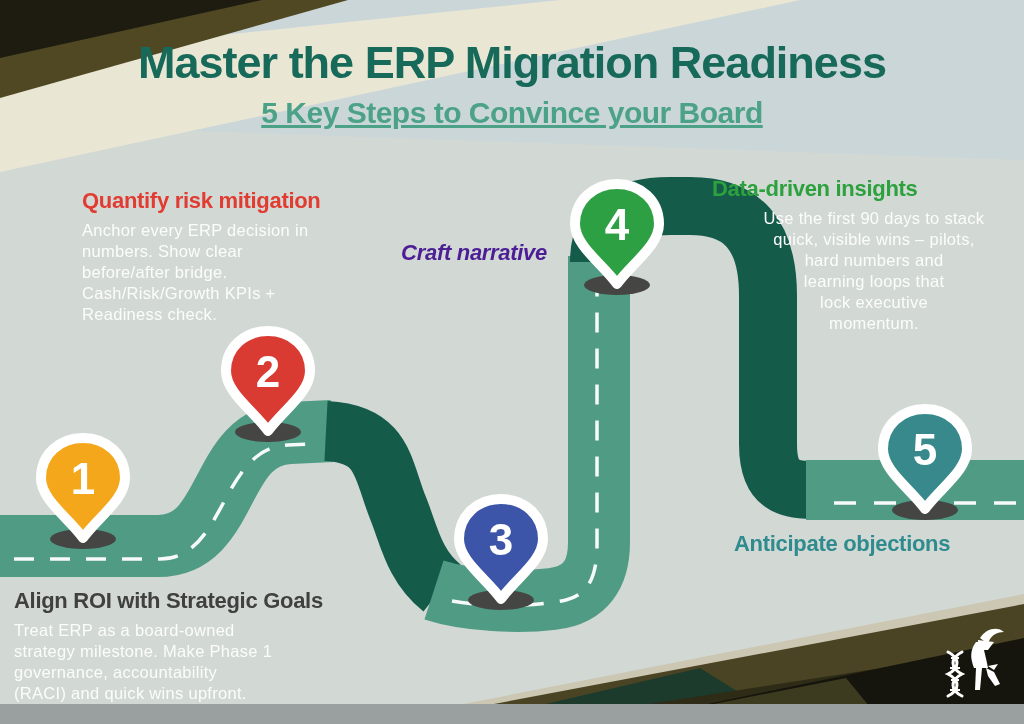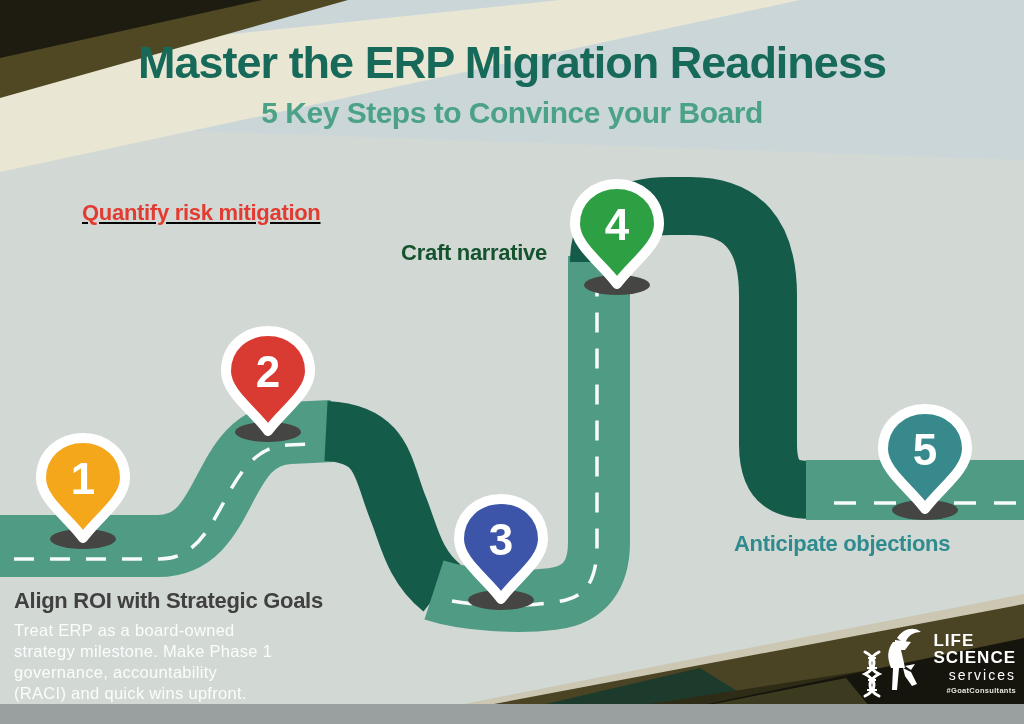--- a/index.html
+++ b/index.html
@@ -23,37 +23,38 @@
   .br-streak{position:absolute;inset:0;background:#3c3a1f;clip-path:polygon(612px 724px,846px 678px,884px 724px);}
   
   .header{position:absolute;top:38px;left:0;width:1024px;text-align:center;z-index:6;}
   .title{
     margin:0;font-size:45px;line-height:1.1;font-weight:bold;letter-spacing:-1px;
     color:#176a59;
   }
   .subtitle{
     margin:8px 0 0 0;font-size:30px;font-weight:bold;letter-spacing:-0.5px;
     color:#4ba287;
+    text-decoration:underline;
   }
   
   .road-svg{position:absolute;left:0;top:0;z-index:3;}
   
   .step-block{position:absolute;z-index:7;}
   .step-title{font-weight:bold;font-size:22px;letter-spacing:-0.3px;margin:0 0 6px 0;}
   .step-body{
     font-size:16.5px;line-height:21px;color:#fbfdfc;letter-spacing:0.3px;
     white-space:pre-line;font-weight:500;
   }
   .c-orange{color:#404040;}
   .c-red{color:#e23b31;}
-  .c-blue{color:#14532d;}
+  .c-blue{color:#4c1d95;font-style:italic;}
   .c-green{color:#2ca13d;}
   .c-teal{color:#2f8b8e;}
   .block-1{left:14px;top:588px;width:330px;}
-  .block-2{left:82px;top:200px;width:290px;text-decoration:underline;}
+  .block-2{left:82px;top:188px;width:290px;}
   .block-3{left:330px;top:240px;width:217px;text-align:right;}
   .block-4{left:712px;top:176px;width:300px;}
   .block-4 .step-body{text-align:center;padding-left:24px;}
   .block-5{left:734px;top:531px;width:305px;}
   
   .logo{position:absolute;right:8px;bottom:4px;z-index:9;display:flex;align-items:flex-end;color:#ffffff;}
   .logo-text{line-height:1;text-align:left;padding-bottom:6px;}
   .logo-l1,.logo-l2{font-weight:bold;font-size:17px;letter-spacing:1px;}
   .logo-l3{font-size:14px;letter-spacing:2px;text-align:right;margin-top:2px;font-weight:normal;}
   .logo-tag{font-size:7.5px;font-weight:bold;text-align:right;margin-top:5px;letter-spacing:0.3px;color:#e8e6da;}
@@ -120,26 +121,40 @@
 
   <div class="br-khaki"></div>
   <div class="br-olive"></div>
   <div class="br-green"></div>
   <div class="br-darkolive"></div>
   <div class="br-black"></div>
   <div class="br-streak"></div>
 
   <div class="step-block block-2">
     <div class="step-title c-red">Quantify risk mitigation</div>
+    <div class="step-body">Anchor every ERP decision in
+numbers. Show clear
+before/after bridge.
+Cash/Risk/Growth KPIs +
+Readiness check.</div>
   </div>
 
   <div class="step-block block-3">
     <div class="step-title c-blue">Craft narrative</div>
   </div>
 
+  <div class="step-block block-4">
+    <div class="step-title c-green">Data-driven insights</div>
+    <div class="step-body">Use the first 90 days to stack
+quick, visible wins – pilots,
+hard numbers and
+learning loops that
+lock executive
+momentum.</div>
+  </div>
 
   <div class="step-block block-5">
     <div class="step-title c-teal">Anticipate objections</div>
   </div>
 
   <div class="step-block block-1">
     <div class="step-title c-orange">Align ROI with Strategic Goals</div>
     <div class="step-body">Treat ERP as a board-owned
 strategy milestone. Make Phase 1
 governance, accountability
@@ -167,21 +182,15 @@
         <path d="M12 28 C 24 34 24 44 12 50 C 24 56 24 66 12 72"></path>
         <path d="M26 28 C 14 34 14 44 26 50 C 14 56 14 66 26 72"></path>
       </g>
       <g stroke="#FFFFFF" stroke-width="2">
         <line x1="15" y1="34" x2="23" y2="34"></line>
         <line x1="14" y1="44" x2="24" y2="44"></line>
         <line x1="15" y1="56" x2="23" y2="56"></line>
         <line x1="14" y1="66" x2="24" y2="66"></line>
       </g>
     </svg>
-    <div class="logo-text">
-      <div class="logo-l1">LIFE</div>
-      <div class="logo-l2">SCIENCE</div>
-      <div class="logo-l3">services</div>
-      <div class="logo-tag">#GoatConsultants</div>
-    </div>
   </div>
 
 </div>
 
 </body></html>

